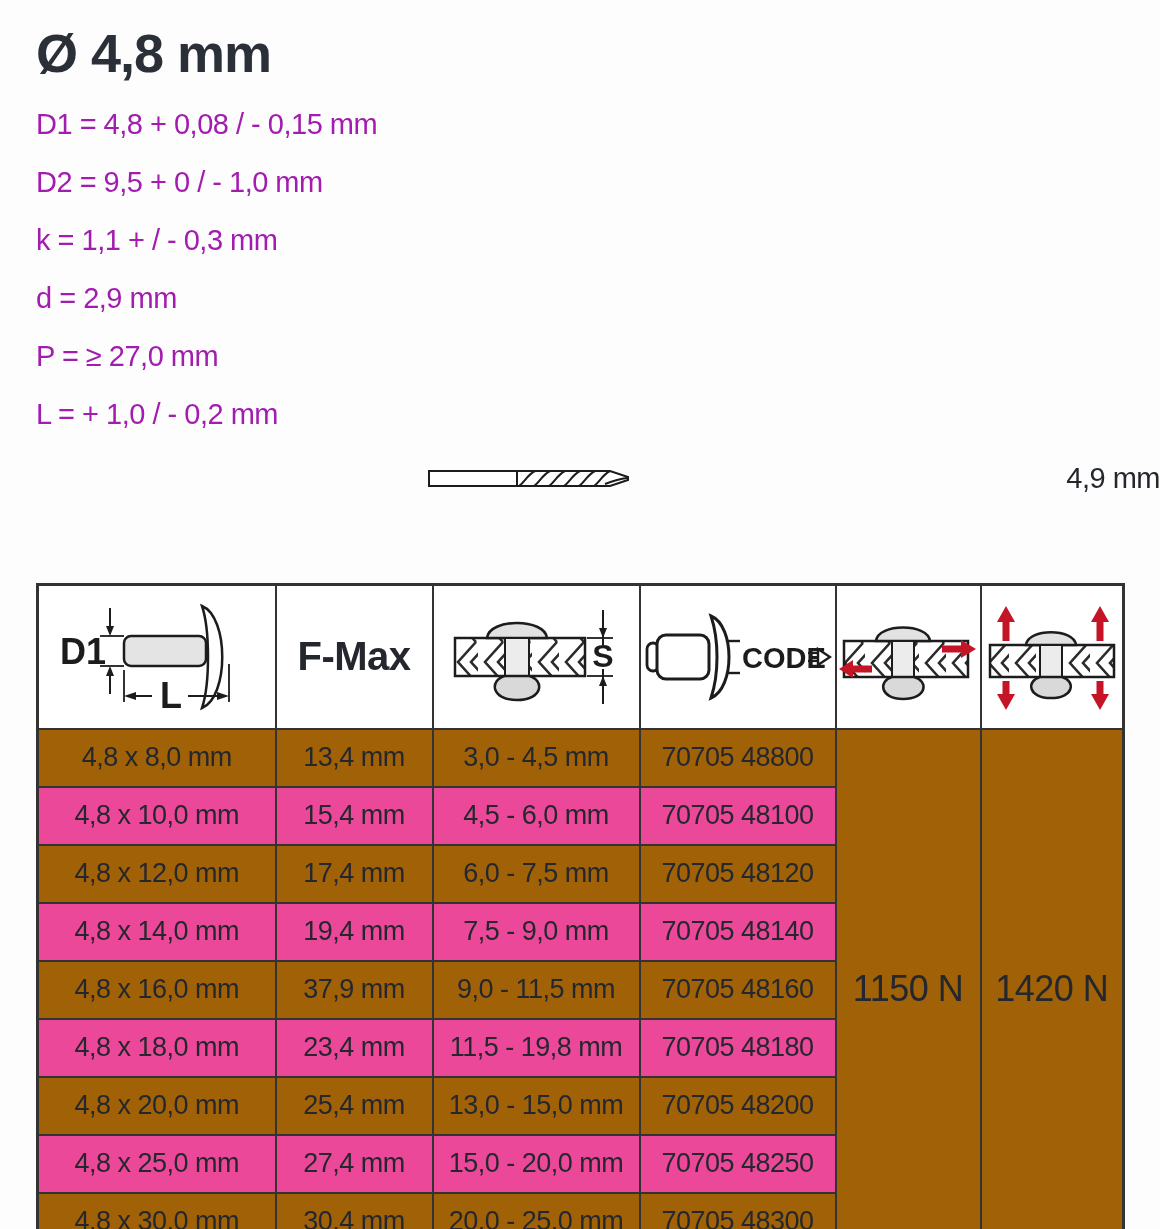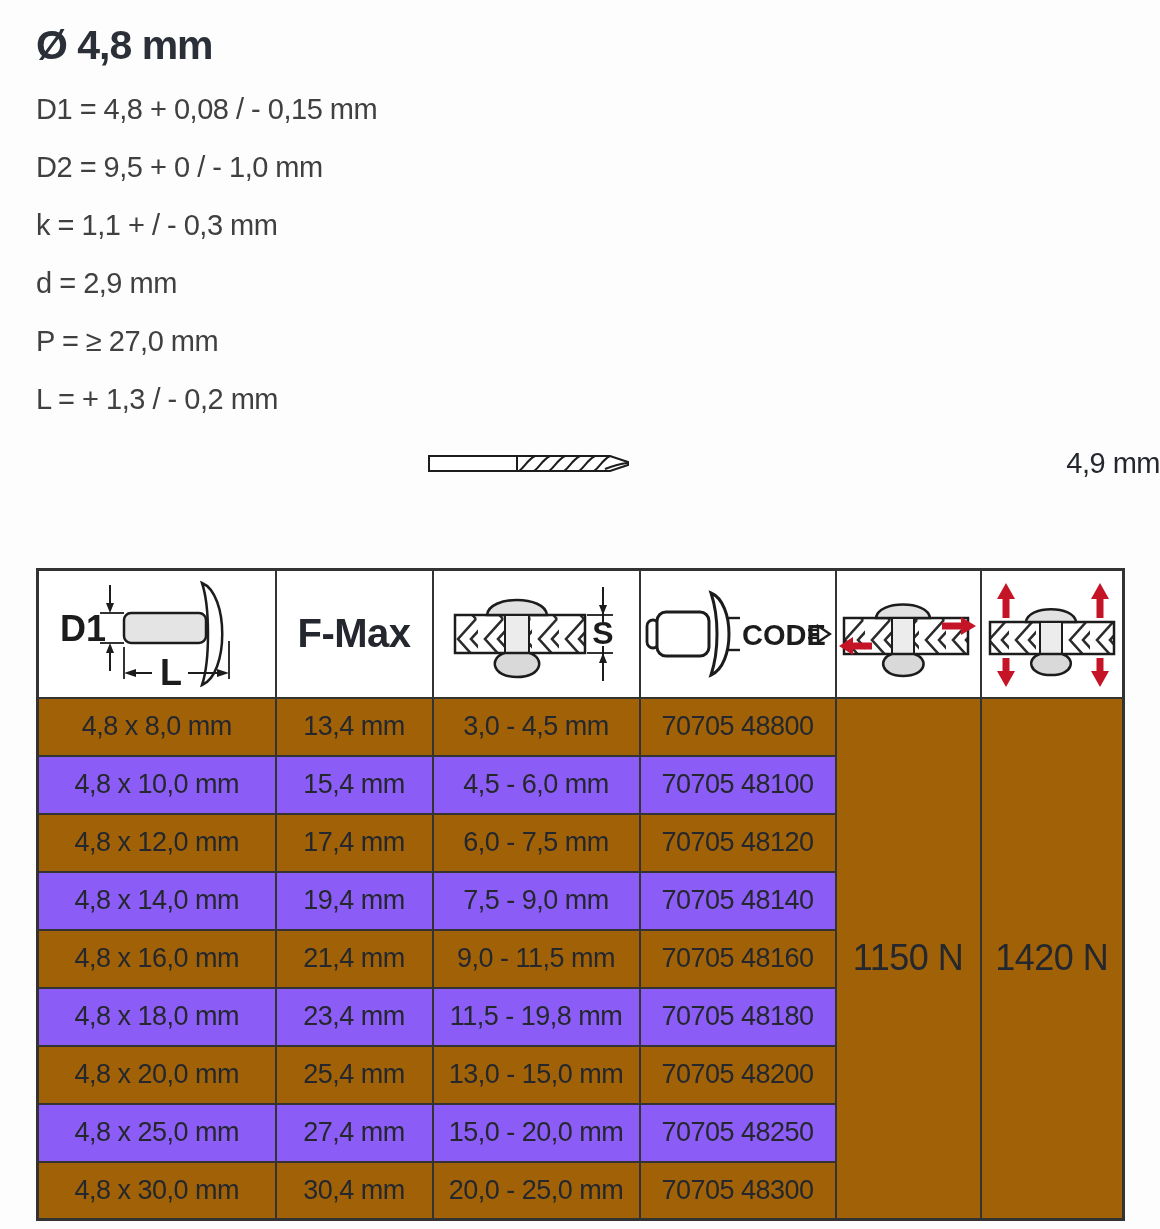--- a/index.html
+++ b/index.html
@@ -5,44 +5,44 @@
   html,body{margin:0;padding:0;}
   body{
     width:1160px;height:1229px;
     background:#fdfdfd;
     font-family:"Liberation Sans",sans-serif;
     color:#24272d;
     overflow:hidden;
   }
   .page{padding:14px 0 0 36px;}
   .title{
-    font-size:41px;font-weight:bold;color:#2a2f38;
+    font-size:54px;font-weight:bold;color:#2a2f38;
     letter-spacing:-1px;margin:8px 0 24px 0;
   }
   .spec-line{
-    font-size:29px;letter-spacing:-0.5px;color:#404040;
+    font-size:29px;letter-spacing:-0.5px;color:#a21caf;
     margin:0 4px 25px 0;white-space:pre;
   }
   .drill-row{display:flex;align-items:center;gap:43px;margin-top:30px;height:34px;}
   .drill-label{font-size:29px;letter-spacing:-0.5px;}
 
   table.spec-table{
     border-collapse:collapse;table-layout:fixed;
     margin-top:88px;
     border:3px solid #333333;
     background:#ffffff;
   }
   .spec-table th,.spec-table td{
     border:2px solid #333333;
     text-align:center;vertical-align:middle;padding:0;
   }
-  .spec-table thead tr{height:128px;}
+  .spec-table thead tr{height:144px;}
   .spec-table tbody tr{height:58px;}
   .spec-table tbody td{
-    font-size:27px;letter-spacing:-0.5px;color:#24272d;background:#8b5cf6;
+    font-size:27px;letter-spacing:-0.5px;color:#24272d;background:#ec4899;
   }
   .spec-table tbody tr.alt td{background:#a16207;}
   .spec-table td.merged{background:#dce9f6;font-size:36px;}
   .fmax-head{font-size:40px;letter-spacing:-0.5px;color:#24272d;}
   svg{display:block;margin:0 auto;}
   svg text{font-family:"Liberation Sans",sans-serif;fill:#1c1c1c;}
 </style>
 </head>
 <body>
 
@@ -57,21 +57,21 @@
 
 <div class="page">
 
   <div class="title">Ø 4,8 mm</div>
 
   <div class="spec-line">D1 = 4,8 + 0,08 / - 0,15 mm</div>
   <div class="spec-line">D2 = 9,5 + 0 / - 1,0 mm</div>
   <div class="spec-line">k = 1,1 + / - 0,3 mm</div>
   <div class="spec-line">d = 2,9 mm</div>
   <div class="spec-line">P = ≥ 27,0 mm</div>
-  <div class="spec-line">L = + 1,3 / - 0,2 mm</div>
+  <div class="spec-line">L = + 1,0 / - 0,2 mm</div>
 
   <div class="drill-row">
     <svg width="205" height="32" viewBox="0 0 205 32">
       <rect x="2" y="9" width="88" height="15" fill="#ffffff" stroke="#1c1c1c" stroke-width="2"></rect>
       <path d="M90 9 H183 L201 15 V18 L183 24 H90 Z" fill="#ffffff" stroke="#1c1c1c" stroke-width="2"></path>
       <path d="M92 24 C98 20 100 13 108 9" fill="none" stroke="#1c1c1c" stroke-width="2"></path>
       <path d="M107 24 C113 20 115 13 123 9" fill="none" stroke="#1c1c1c" stroke-width="2"></path>
       <path d="M122 24 C128 20 130 13 138 9" fill="none" stroke="#1c1c1c" stroke-width="2"></path>
       <path d="M137 24 C143 20 145 13 153 9" fill="none" stroke="#1c1c1c" stroke-width="2"></path>
       <path d="M152 24 C158 20 160 13 168 9" fill="none" stroke="#1c1c1c" stroke-width="2"></path>
@@ -195,21 +195,21 @@
         <td>70705 48120</td>
       </tr>
       <tr>
         <td>4,8 x 14,0 mm</td>
         <td>19,4 mm</td>
         <td>7,5 - 9,0 mm</td>
         <td>70705 48140</td>
       </tr>
       <tr class="alt">
         <td>4,8 x 16,0 mm</td>
-        <td>21,4 mm</td>
+        <td>37,9 mm</td>
         <td>9,0 - 11,5 mm</td>
         <td>70705 48160</td>
       </tr>
       <tr>
         <td>4,8 x 18,0 mm</td>
         <td>23,4 mm</td>
         <td>11,5 - 19,8 mm</td>
         <td>70705 48180</td>
       </tr>
       <tr class="alt">

